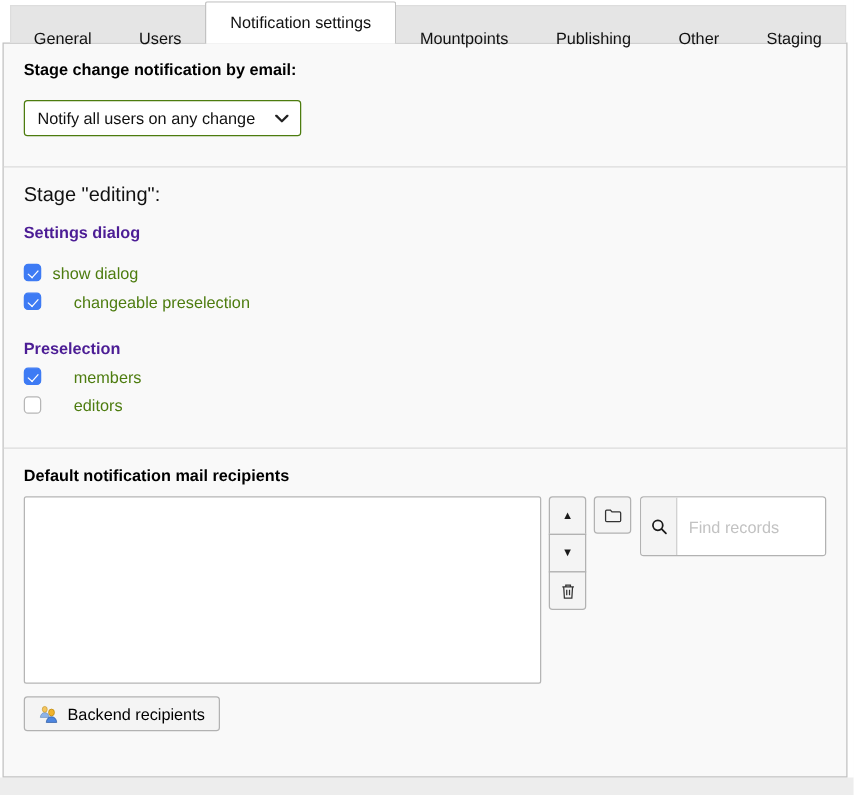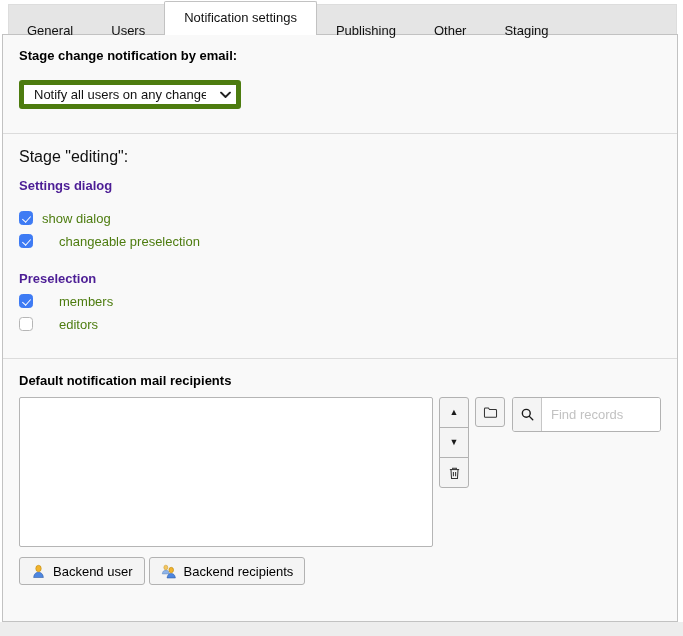--- a/index.html
+++ b/index.html
@@ -55,21 +55,21 @@
   .h-sub { font-size: 13px; font-weight: 700; margin: 12px 0 0; color: #4c1d95; }
 
   
   .select-wrap { position: relative; display: inline-block; margin-top: 17px; }
   select {
     appearance: none; -webkit-appearance: none; -moz-appearance: none;
     width: 222px; height: 29px;
     padding: 0 30px 0 10px;
     font-size: 13px; font-family: inherit; color: #111;
     background: #fff;
-    border: 5px solid #4d7c0f; border-radius: 3px;
+    border: 1px solid #4d7c0f; border-radius: 3px;
     outline: none;
   }
   .select-chevron { position: absolute; right: 10px; top: 50%; transform: translateY(-50%); pointer-events: none; line-height: 0; }
 
   
   .opt { display: flex; align-items: flex-start; gap: 9px; font-size: 13px; color: #4d7c0f; }
   .opt-first { margin-top: 18px; }
   .opt-next { margin-top: 8px; gap: 26px; }
   .cb {
     width: 14px; height: 14px; flex: 0 0 auto;
@@ -98,21 +98,21 @@
     background: #f4f4f4; border: 1px solid #b2b2b2; border-radius: 3px;
     display: flex; align-items: center; justify-content: center;
     font-family: inherit; cursor: pointer;
   }
   .vstack .ibtn:nth-child(1) { border-radius: 3px 3px 0 0; height: 31px; }
   .vstack .ibtn:nth-child(2) { border-radius: 0; margin-top: -1px; height: 31px; }
   .vstack .ibtn:nth-child(3) { border-radius: 0 0 3px 3px; margin-top: -1px; height: 31px; }
   .arrow-glyph { font-size: 9px; color: #1a1a1a; line-height: 1; }
   .btn-folder { margin-left: 6px; }
   .search-group {
-    display: flex; height: 35px; margin-left: 7px;
+    display: flex; height: 48px; margin-left: 7px;
     border: 1px solid #b2b2b2; border-radius: 3px;
     background: #fff; overflow: hidden;
   }
   .search-seg {
     width: 29px; display: flex; align-items: center; justify-content: center;
     background: #f4f4f4; border-right: 1px solid #c6c6c6; cursor: pointer;
   }
   .search-input {
     border: none; outline: none; width: 118px; padding: 0 9px;
     font-size: 13px; font-family: inherit; color: #111; background: #fff;
@@ -129,20 +129,21 @@
   .icon { line-height: 0; display: inline-flex; }
 </style>
 </head>
 <body>
 
 <div class="tabbar">
   <div class="tabstrip">
     <div class="tab">General</div>
     <div class="tab">Users</div>
     <div class="tab active">Notification settings</div>
+    <div class="tab">Mountpoints</div>
     <div class="tab">Publishing</div>
     <div class="tab">Other</div>
     <div class="tab">Staging</div>
   </div>
 </div>
 
 <div class="panel">
 
   <div class="section sec-email">
     <h3 class="h-bold">Stage change notification by email:</h3>
@@ -228,29 +229,20 @@
             </span>
           </span>
           <input class="search-input" type="text" placeholder="Find records" style="">
         </div>
       </div>
     </div>
 
     <div class="action-row">
       <button class="action-btn">
         <span class="icon">
-          <svg width="15" height="15" viewBox="0 0 16 16">
-            <path d="M2.8 14.4c.4-4 2.7-5.6 5.2-5.6s4.8 1.6 5.2 5.6z" fill="#4d86e0" stroke="#2c5aa0" stroke-width="0.6"></path>
-            <ellipse cx="8" cy="4.8" rx="2.9" ry="3.4" fill="#f2b32c" stroke="#b8860b" stroke-width="0.6"></ellipse>
-          </svg>
-        </span>
-        <span>Backend user</span>
-      </button>
-      <button class="action-btn">
-        <span class="icon">
           <svg width="16" height="15" viewBox="0 0 17 16">
             <path d="M1.3 10.6c.3-2.9 2-4.1 3.8-4.1s3.5 1.2 3.8 4.1z" fill="#8fb4e8" stroke="#5c85bb" stroke-width="0.5"></path>
             <ellipse cx="5.1" cy="3.7" rx="2.1" ry="2.5" fill="#f4c55e" stroke="#c09020" stroke-width="0.5"></ellipse>
             <path d="M6.4 14.9c.35-3.4 2.25-4.8 4.45-4.8s4.1 1.4 4.45 4.8z" fill="#4d86e0" stroke="#2c5aa0" stroke-width="0.6"></path>
             <ellipse cx="10.85" cy="6.4" rx="2.5" ry="2.9" fill="#f2b32c" stroke="#b8860b" stroke-width="0.6"></ellipse>
           </svg>
         </span>
         <span>Backend recipients</span>
       </button>
     </div>

